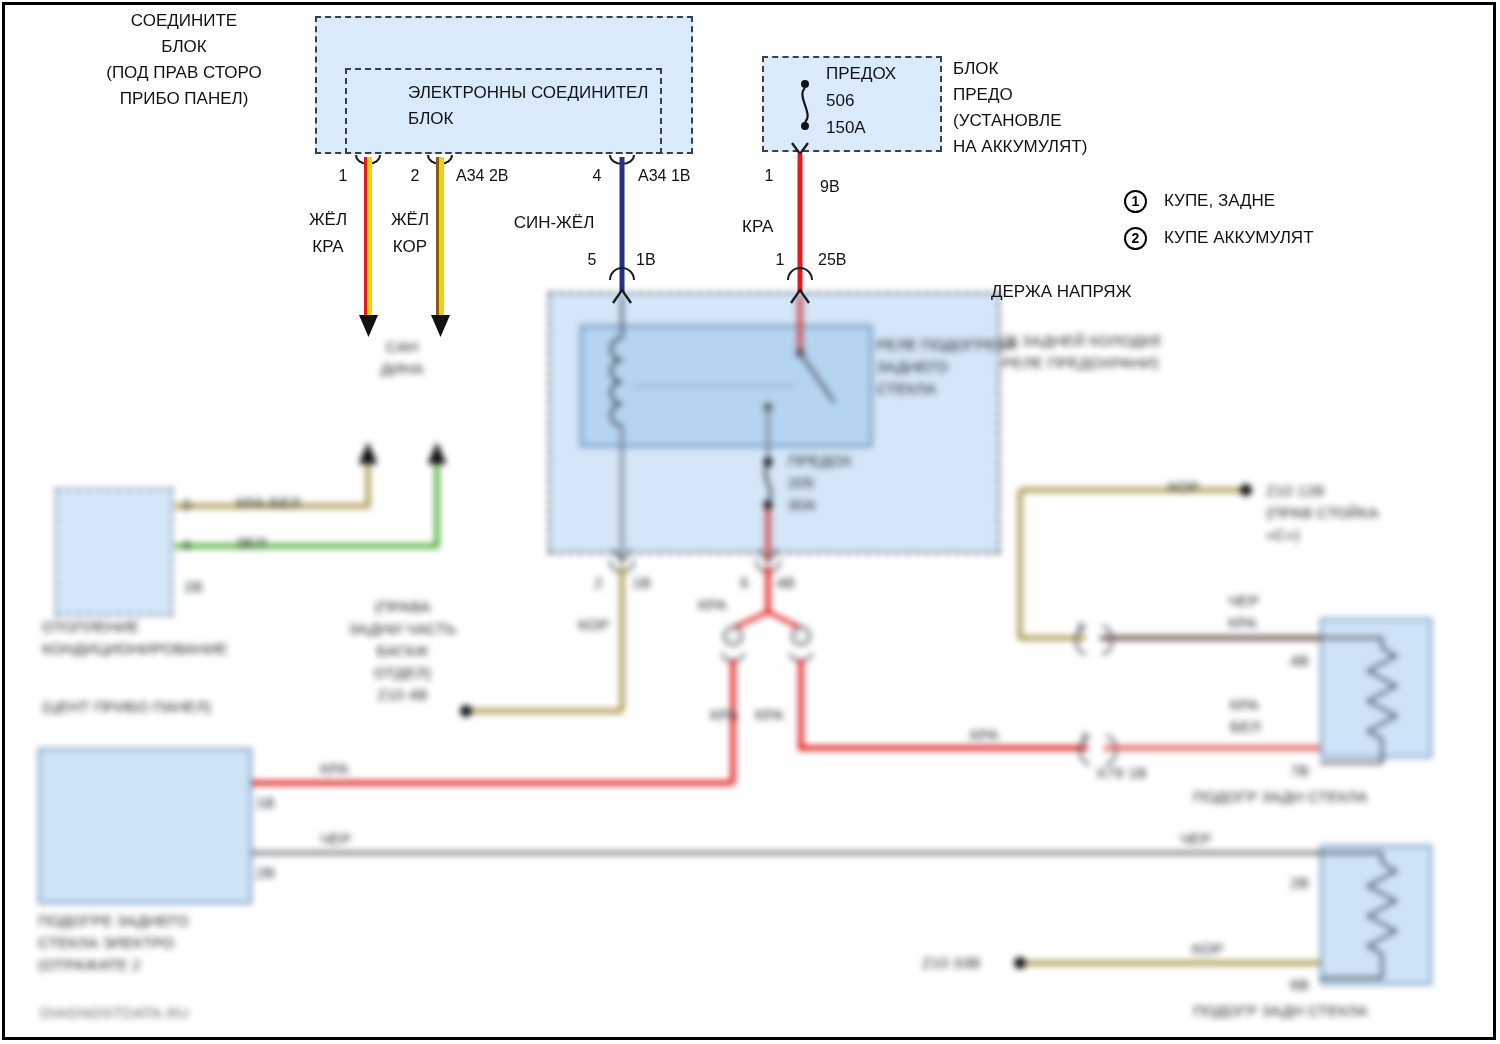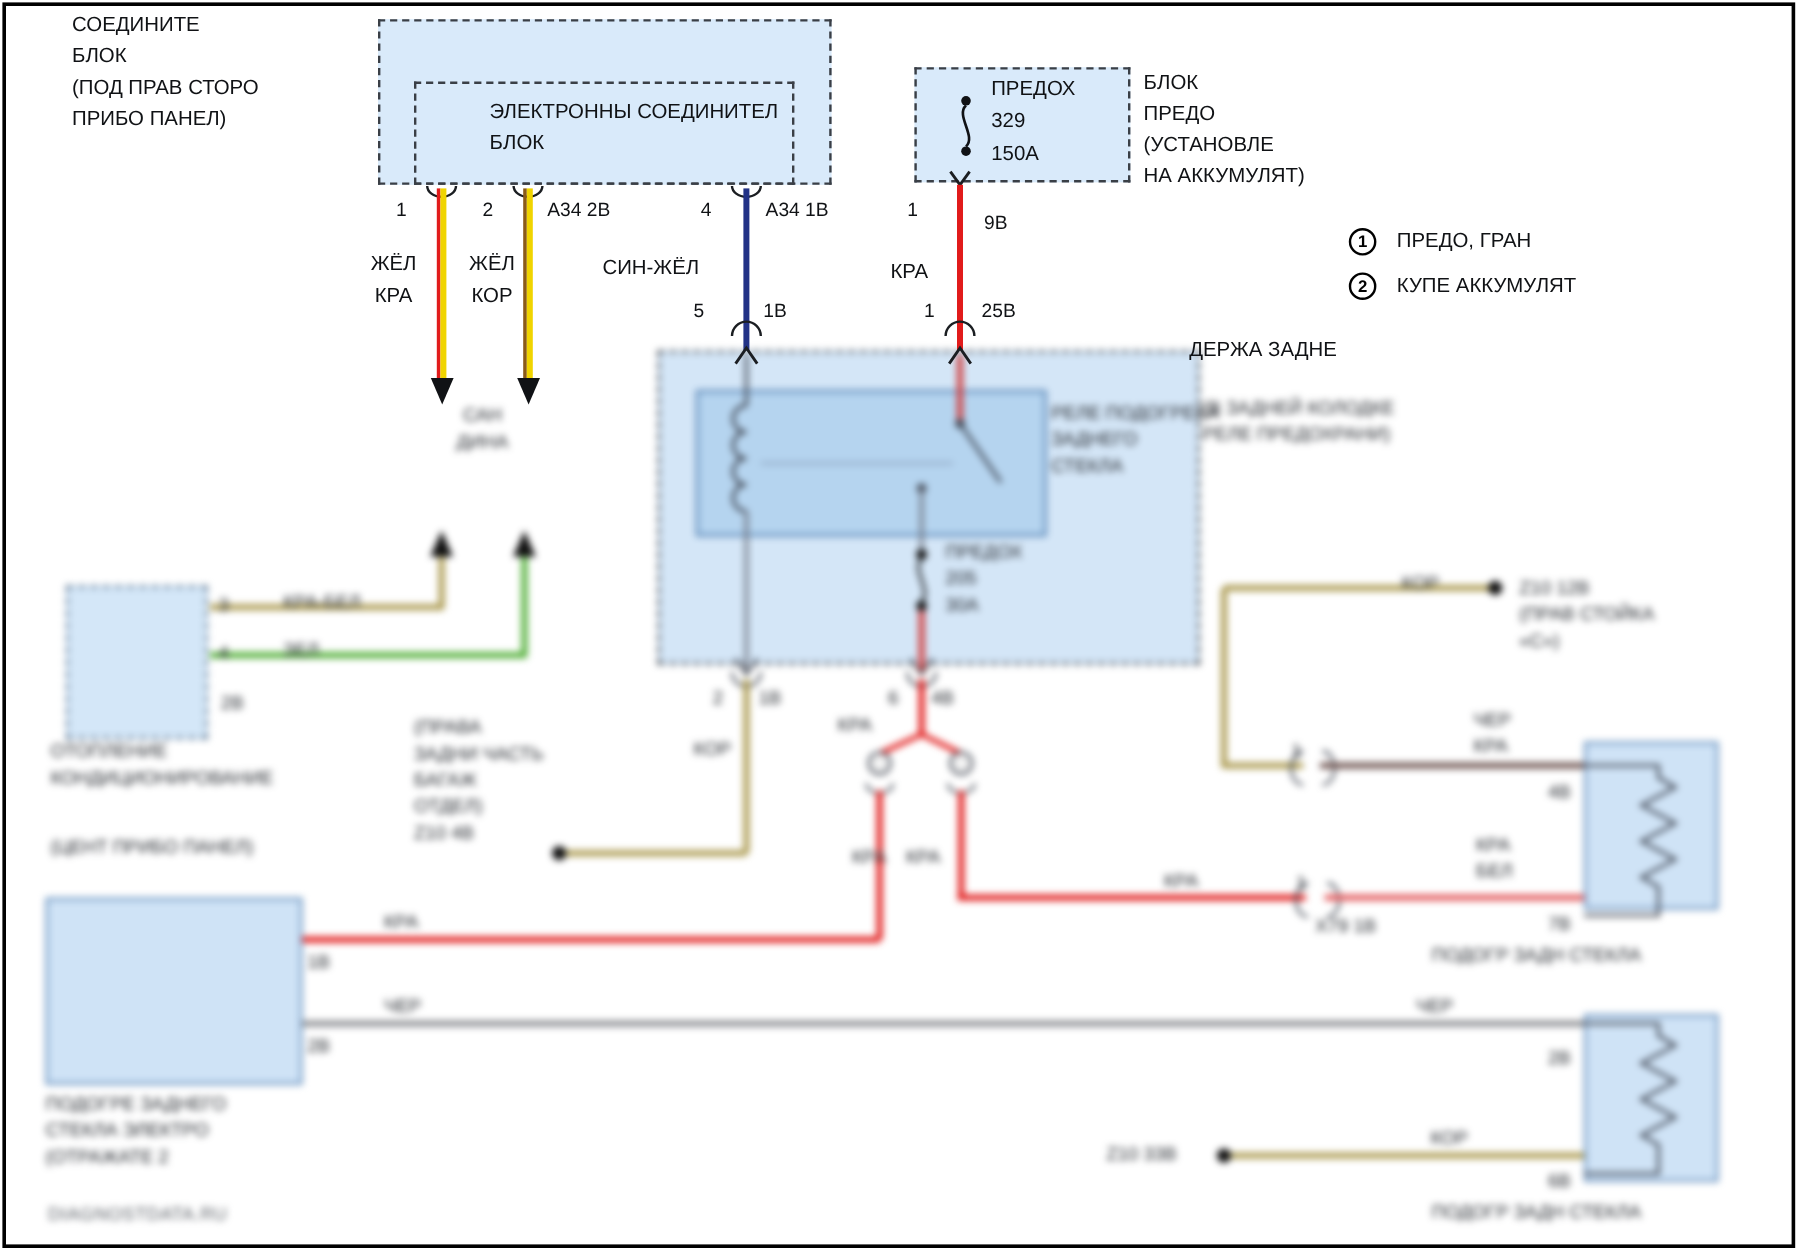--- a/index.html
+++ b/index.html
@@ -2,21 +2,21 @@
 <html><head>
 <meta charset="utf-8">
 <style>
   *{margin:0;padding:0;box-sizing:border-box}
   html,body{width:1500px;height:1044px;background:#fff;font-family:"Liberation Sans",sans-serif;position:relative;overflow:hidden}
   #page{position:absolute;left:0;top:0;width:1500px;height:1044px}
   .frame{position:absolute;left:2px;top:2px;width:1494px;height:1038px;border:3px solid #000}
   .t{position:absolute;font-size:17px;line-height:26px;color:#101215;white-space:pre-line}
   .p{position:absolute;font-size:16px;line-height:20px;color:#101215;white-space:pre-line}
   .b{position:absolute;font-size:15.5px;line-height:22px;color:#272b31;white-space:pre-line}
-  .right{text-align:left}.center{text-align:center}
+  .right{text-align:center}.center{text-align:center}
   .box-dash{position:absolute;background:#d9eafa;border:2px dashed #3a3f46}
   .box-inner{position:absolute;border:2px dashed #3a3f46}
   .box-solid{position:absolute;background:#cfe3f6;border:2px solid #5d88b8}
   .circ{position:absolute;width:23px;height:23px;border:2px solid #000;border-radius:50%;text-align:center;font-size:14px;line-height:19px;font-weight:bold;color:#000}
   svg.layer{position:absolute;left:0;top:0}
   #blurwrap{position:absolute;left:0;top:0;width:1500px;height:1044px;filter:blur(3px)}
   .wm{position:absolute;font-size:15px;color:#5a5f66;letter-spacing:.5px}
 </style>
 </head>
 <body>
@@ -204,33 +204,33 @@
   <div class="box-inner" style="left:345px;top:68px;width:317px;height:86px"></div>
   <div class="t" style="left:408px;top:80px">ЭЛЕКТРОННЫ СОЕДИНИТЕЛ
 БЛОК</div>
   <div class="t right" style="left:60px;top:8px;width:248px">СОЕДИНИТЕ
 БЛОК
 (ПОД ПРАВ СТОРО
 ПРИБО ПАНЕЛ)</div>
 
   <div class="box-dash" style="left:762px;top:56px;width:180px;height:96px"></div>
   <div class="t" style="left:826px;top:60px;line-height:27px">ПРЕДОХ
-329
+506
 150А</div>
   <div class="t" style="left:953px;top:56px">БЛОК
 ПРЕДО
 (УСТАНОВЛЕ
 НА АККУМУЛЯТ)</div>
 
   <div class="circ" style="left:1124px;top:190px">1</div>
-  <div class="t" style="left:1164px;top:188px">ПРЕДО, ГРАН</div>
+  <div class="t" style="left:1164px;top:188px">КУПЕ, ЗАДНЕ</div>
   <div class="circ" style="left:1124px;top:227px">2</div>
   <div class="t" style="left:1164px;top:225px">КУПЕ АККУМУЛЯТ</div>
 
-  <div class="t" style="left:991px;top:279px">ДЕРЖА ЗАДНЕ</div>
+  <div class="t" style="left:991px;top:279px">ДЕРЖА НАПРЯЖ</div>
 
   <div class="p right" style="left:330px;top:166px;width:26px">1</div>
   <div class="p right" style="left:402px;top:166px;width:26px">2</div>
   <div class="p" style="left:456px;top:166px">А34 2В</div>
   <div class="p right" style="left:584px;top:166px;width:26px">4</div>
   <div class="p" style="left:638px;top:166px">А34 1В</div>
   <div class="p right" style="left:756px;top:166px;width:26px">1</div>
   <div class="p" style="left:820px;top:177px">9В</div>
 
   <div class="t center" style="left:300px;top:206px;width:56px;line-height:27px">ЖЁЛ

